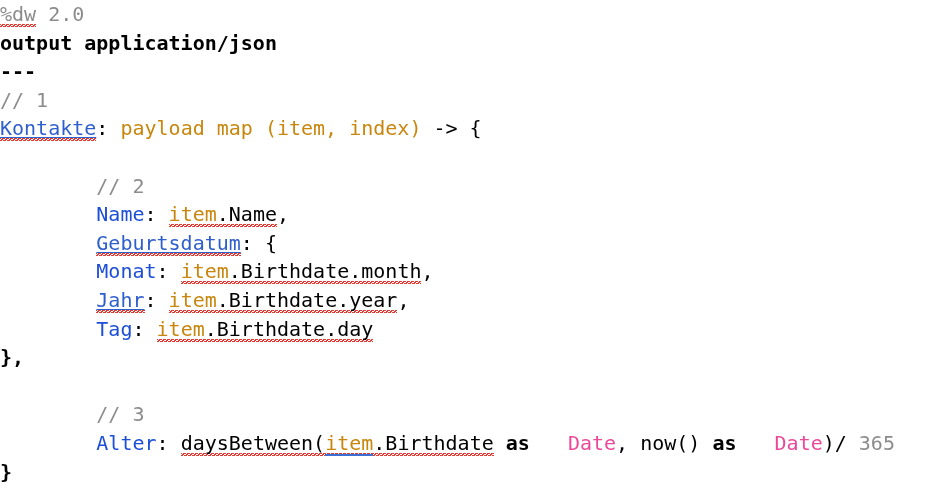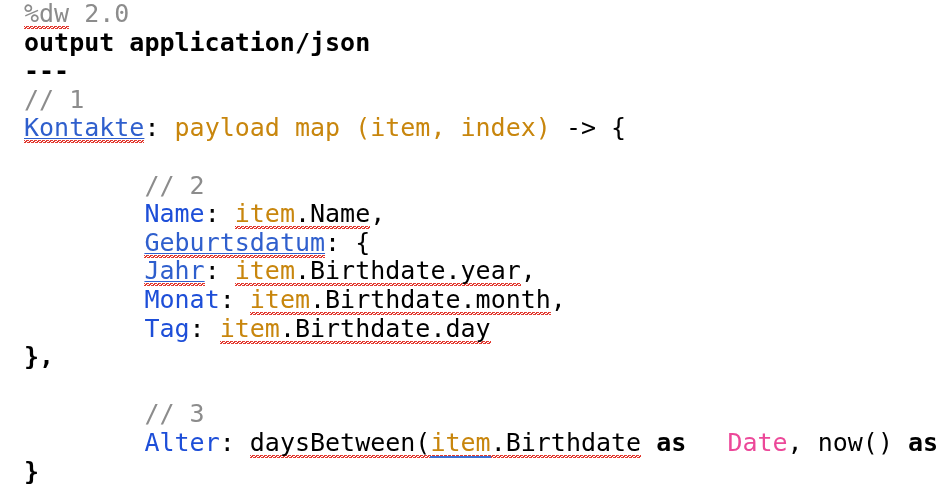--- a/index.html
+++ b/index.html
@@ -19,23 +19,23 @@
     width: 950px;
     height: 500px;
     background: #ffffff;
     padding: 0;
     box-sizing: border-box;
   }
   .code-line {
     position: relative;
     height: 28.6px;
     line-height: 28.6px;
-    font-size: 25px;
+    font-size: 20px;
     white-space: pre;
-    padding-left: 24px;
+    padding-left: 0;
     letter-spacing: 0px;
     color: #000000;
   }
   
   .tok-plain     { color: #000000; }
   .tok-bold      { color: #000000; font-weight: bold; }
   .tok-comment   { color: #8c8c8c; }
   .tok-directive { color: #8c8c8c; }
   .tok-number    { color: #8c8c8c; margin-left: 12px; }
   .tok-key       { color: #1d4ed8; }
@@ -85,23 +85,23 @@
   <div class="code-line"><span class="tok-key-link sq">Kontakte</span><span class="tok-plain">: </span><span class="tok-var">payload map (item, index)</span><span class="tok-plain"> -&gt; {</span></div>
 
   <div class="code-line blank-line"></div>
 
   <div class="code-line"><span>        </span><span class="tok-comment">// 2</span></div>
 
   <div class="code-line"><span>        </span><span class="tok-key">Name</span><span class="tok-plain">: </span><span class="sq"><span class="tok-var">item</span><span class="tok-plain">.Name</span></span><span class="tok-plain">,</span></div>
 
   <div class="code-line"><span>        </span><span class="tok-key-link sq">Geburtsdatum</span><span class="tok-plain">: </span><span class="tok-plain">{</span></div>
 
+  <div class="code-line"><span>        </span><span class="tok-key">Monat</span><span class="tok-plain">: </span><span class="sq"><span class="tok-var">item</span><span class="tok-plain">.Birthdate.month</span></span><span class="tok-plain">,</span></div>
+
   <div class="code-line"><span>        </span><span class="tok-key-link sq">Jahr</span><span class="tok-plain">: </span><span class="sq"><span class="tok-var">item</span><span class="tok-plain">.Birthdate.year</span></span><span class="tok-plain">,</span></div>
-
-  <div class="code-line"><span>        </span><span class="tok-key">Monat</span><span class="tok-plain">: </span><span class="sq"><span class="tok-var">item</span><span class="tok-plain">.Birthdate.month</span></span><span class="tok-plain">,</span></div>
 
   <div class="code-line"><span>        </span><span class="tok-key">Tag</span><span class="tok-plain">: </span><span class="sq"><span class="tok-var">item</span><span class="tok-plain">.Birthdate.day</span></span></div>
 
   <div class="code-line"><span class="tok-bold">},</span></div>
 
   <div class="code-line blank-line"></div>
 
   <div class="code-line"><span>        </span><span class="tok-comment">// 3</span></div>
 
   <div class="code-line"><span>        </span><span class="tok-key">Alter</span><span class="tok-plain">: </span><span class="sq"><span class="tok-plain">daysBetween(</span><span class="tok-var bluemark">item</span><span class="tok-plain">.Birthdate</span></span><span class="tok-bold"> as </span><span class="tok-type">Date</span><span class="tok-plain">, </span><span class="tok-plain">now()</span><span class="tok-bold"> as </span><span class="tok-type">Date</span><span class="tok-plain">)</span><span class="tok-plain">/</span><span class="tok-number">365</span></div>

